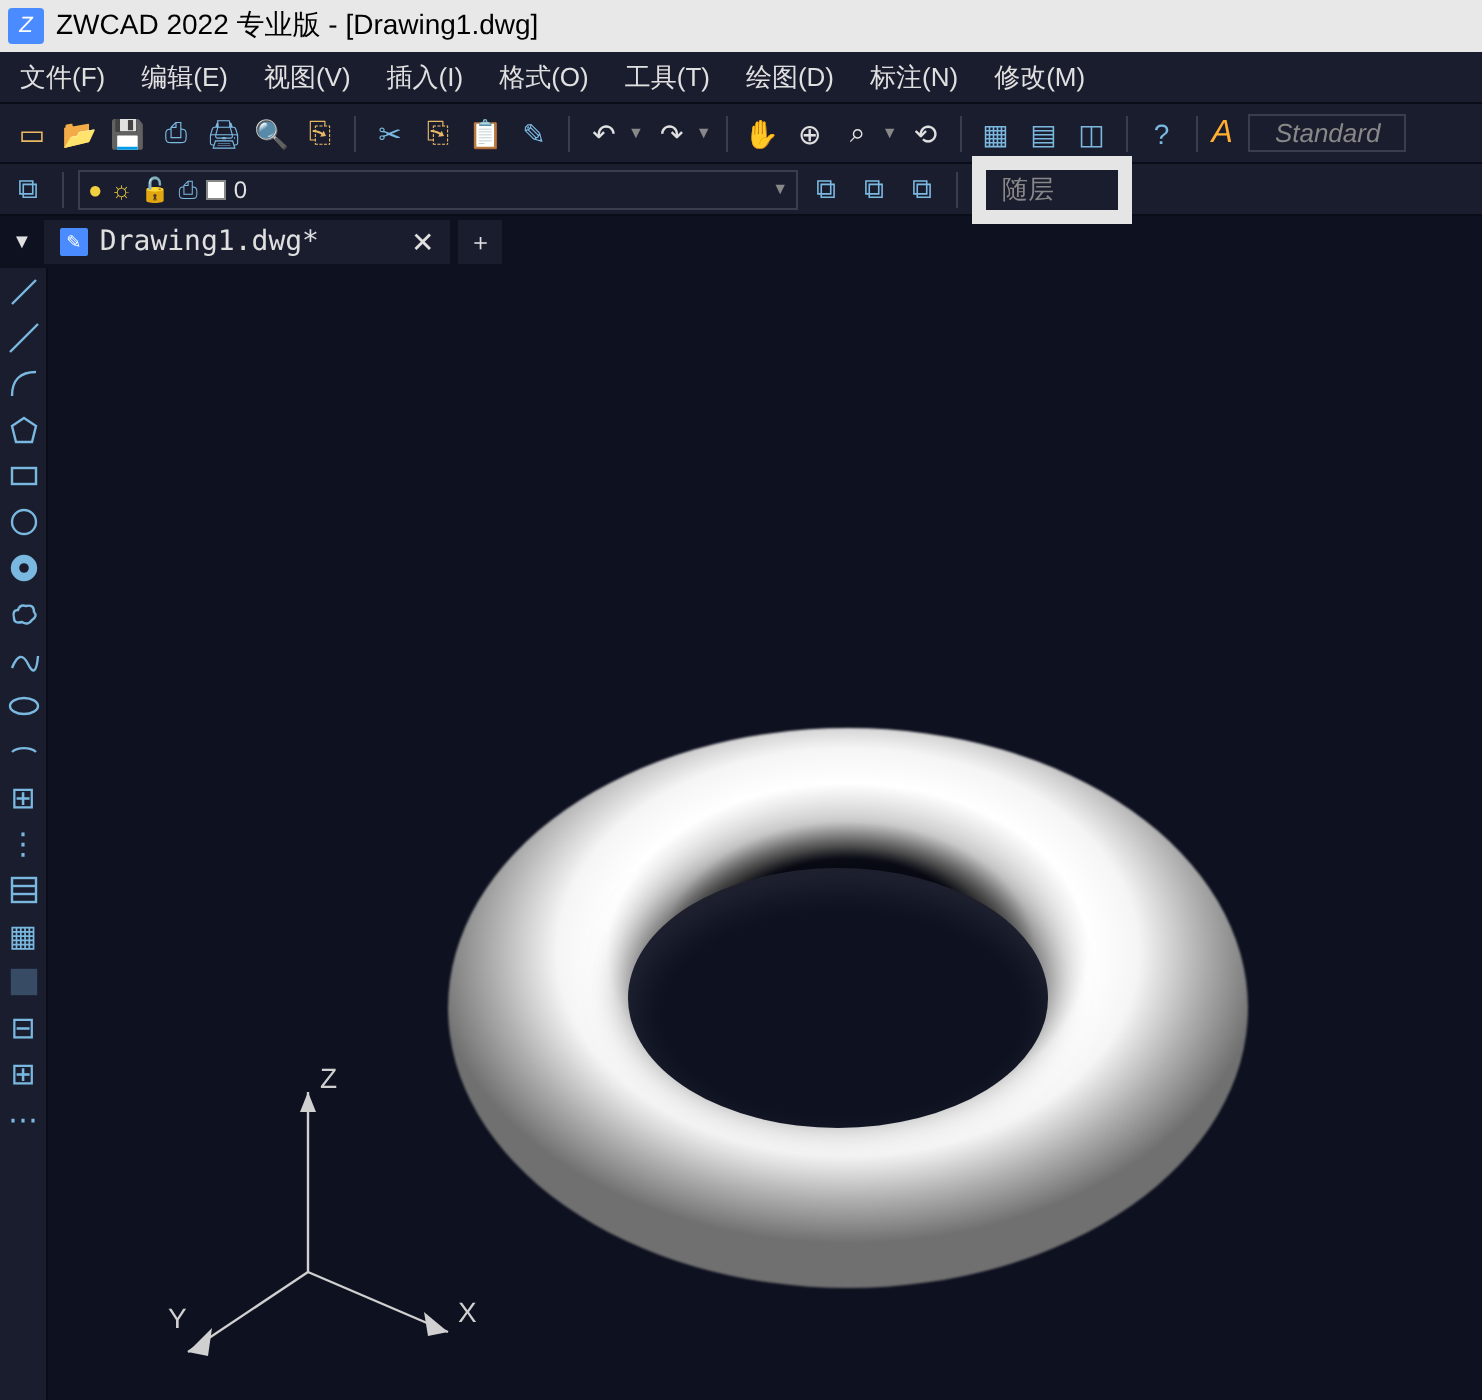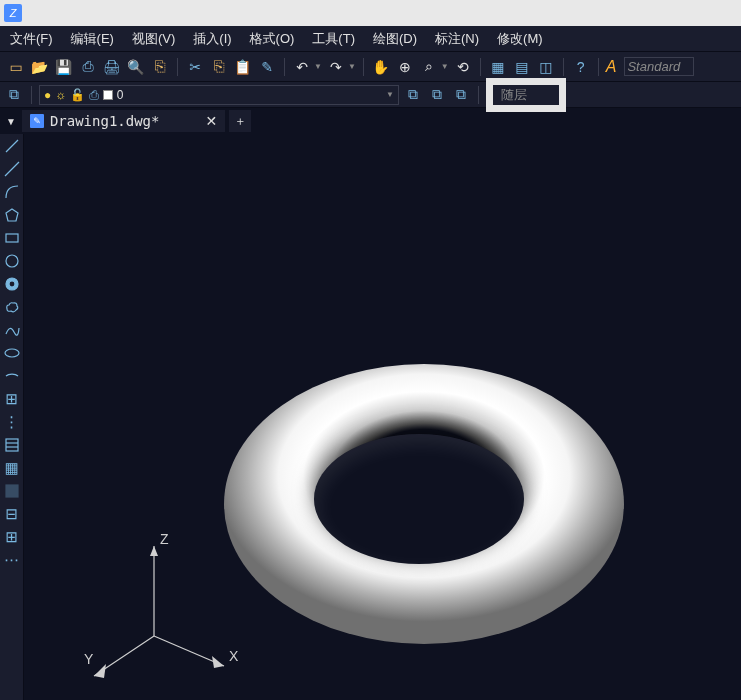--- a/index.html
+++ b/index.html
@@ -8,21 +8,21 @@
 .titlebar { background: #e8e8e8; color: #000; height: 26px; display: flex; align-items: center; padding-left: 4px; font-size: 14px; }
 .titlebar .app-icon { width: 18px; height: 18px; background: #4a8cff; border-radius: 2px; margin-right: 6px; display:flex; align-items:center; justify-content:center; color:#fff; font-size:11px; font-style:italic;}
 
 .menubar { background: #1a1d2e; height: 26px; display: flex; align-items: center; padding-left: 10px; gap: 18px; border-bottom: 1px solid #0a0c18; }
 .menubar span { color: #e0e0e0; font-size: 13px; cursor: pointer; }
 
 .toolbar1 { background: #1a1d2e; height: 30px; display: flex; align-items: center; padding-left: 6px; gap: 4px; border-bottom: 1px solid #0a0c18; }
 .tb-icon { width: 20px; height: 20px; display: flex; align-items: center; justify-content: center; border: 1px solid transparent; cursor: pointer; font-size: 14px; }
 .tb-sep { width: 1px; height: 18px; background: #3a3d4e; margin: 0 3px; }
 .tb-dropdown-arrow { font-size: 8px; color: #888; margin-left: -2px; }
-.style-box { border: 1px solid #3a3d4e; padding: 1px 2px; color: #888; font-size: 13px; min-width: 70px; font-style: italic; }
+.style-box { border: 1px solid #3a3d4e; padding: 1px 12px; color: #888; font-size: 13px; min-width: 70px; font-style: italic; }
 .style-A { color: #ffb030; font-style: italic; font-size: 16px; margin-right: 4px;}
 
 .toolbar2 { background: #1a1d2e; height: 26px; display: flex; align-items: center; padding-left: 4px; gap: 4px; border-bottom: 1px solid #0a0c18; }
 .layer-dd { display: flex; align-items: center; border: 1px solid #3a3d4e; height: 20px; gap: 4px; padding: 0 4px; min-width: 360px; color: #e0e0e0; }
 .layer-dd .arrow { margin-left: auto; font-size: 8px; color: #888; cursor: pointer;}
 .dlayer-box { border: 7px solid #e5e5e5; padding: 1px 8px; color: #888; font-size: 13px; min-width: 80px; }
 
 .doctabs { background: #0e1120; height: 26px; display: flex; align-items: center; padding-left: 26px; gap: 2px; }
 .doctab { background: #1a1d2e; display: flex; align-items: center; height: 22px; padding: 0 8px; gap: 6px; }
 .doctab .tab-icon { width: 14px; height: 14px; background: #4a8cff; border-radius: 1px; display:flex;align-items:center;justify-content:center;font-size:9px;color:#fff;}
@@ -53,20 +53,21 @@
 .axes { position: absolute; left: 60px; bottom: 4px; width: 170px; height: 170px; }
 .axes svg { overflow: visible; }
 .axes text { fill: #d0d0d0; font-size: 14px; }
 .axes line { stroke: #d0d0d0; stroke-width: 1.2; }
 </style>
 </head>
 <body>
 
 <div class="titlebar">
   <div class="app-icon">Z</div>
+  <span>ZWCAD 2022 专业版 - [Drawing1.dwg]</span>
 </div>
 
 <div class="menubar">
   <span>文件(F)</span>
   <span>编辑(E)</span>
   <span>视图(V)</span>
   <span>插入(I)</span>
   <span>格式(O)</span>
   <span>工具(T)</span>
   <span>绘图(D)</span>

